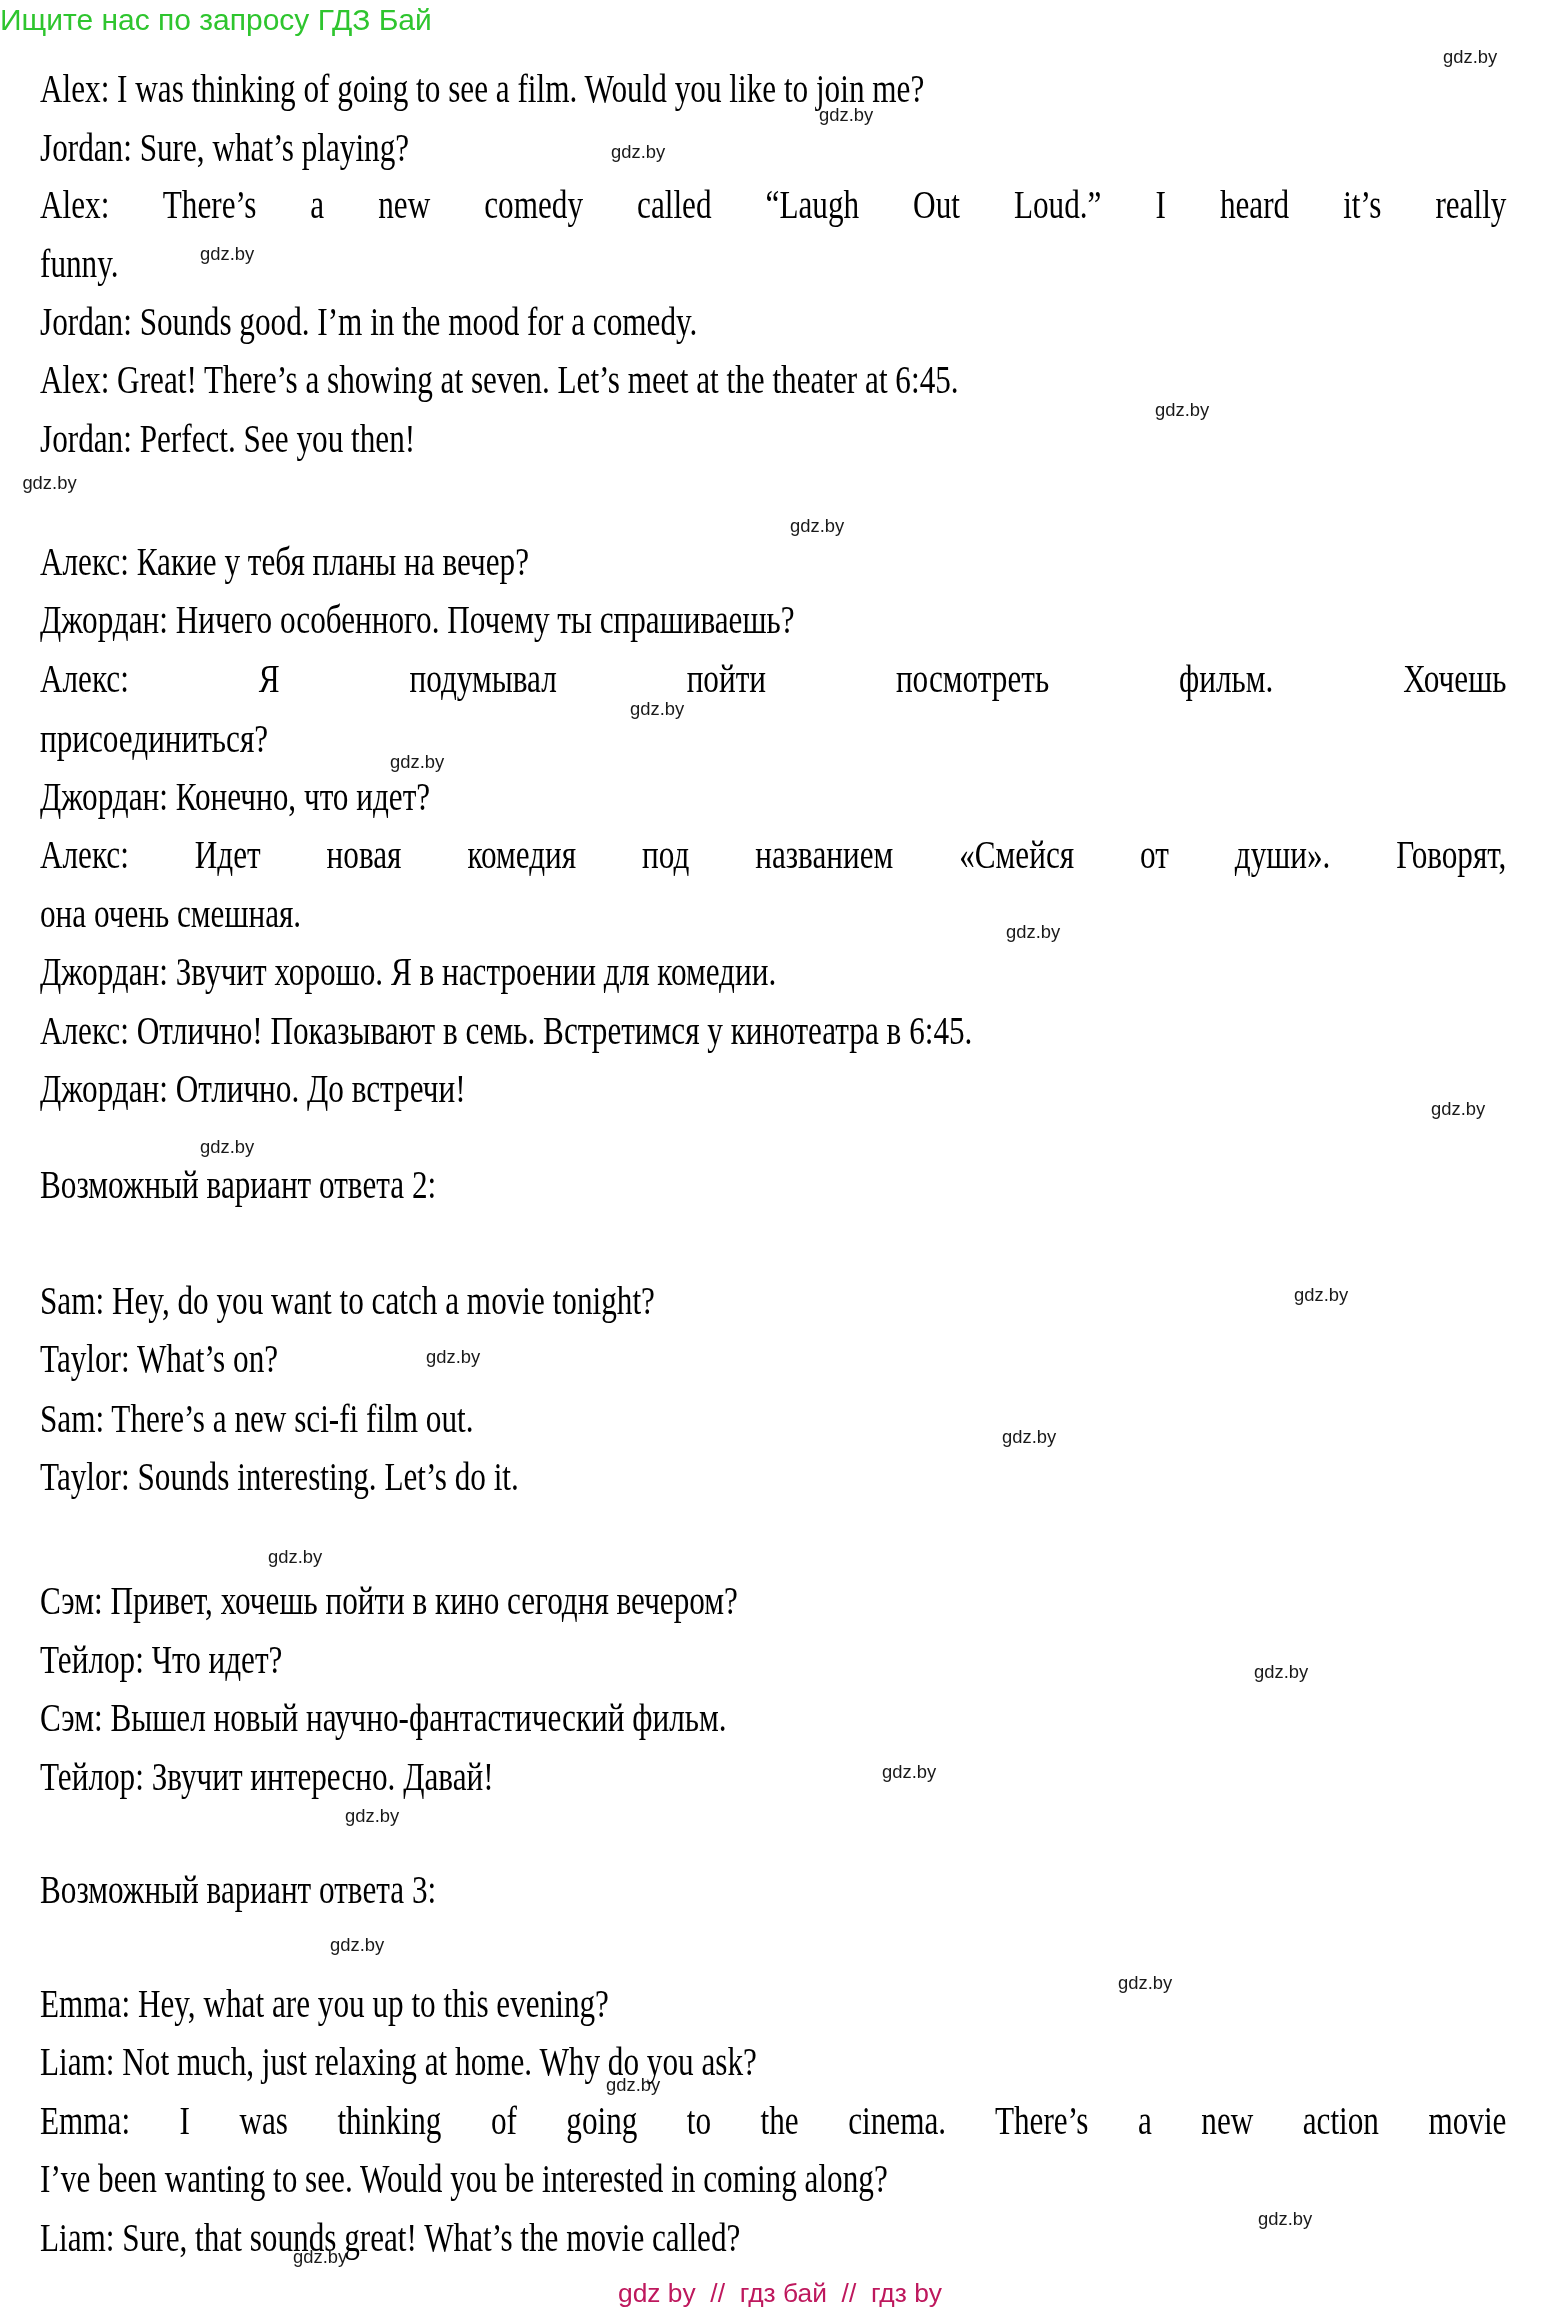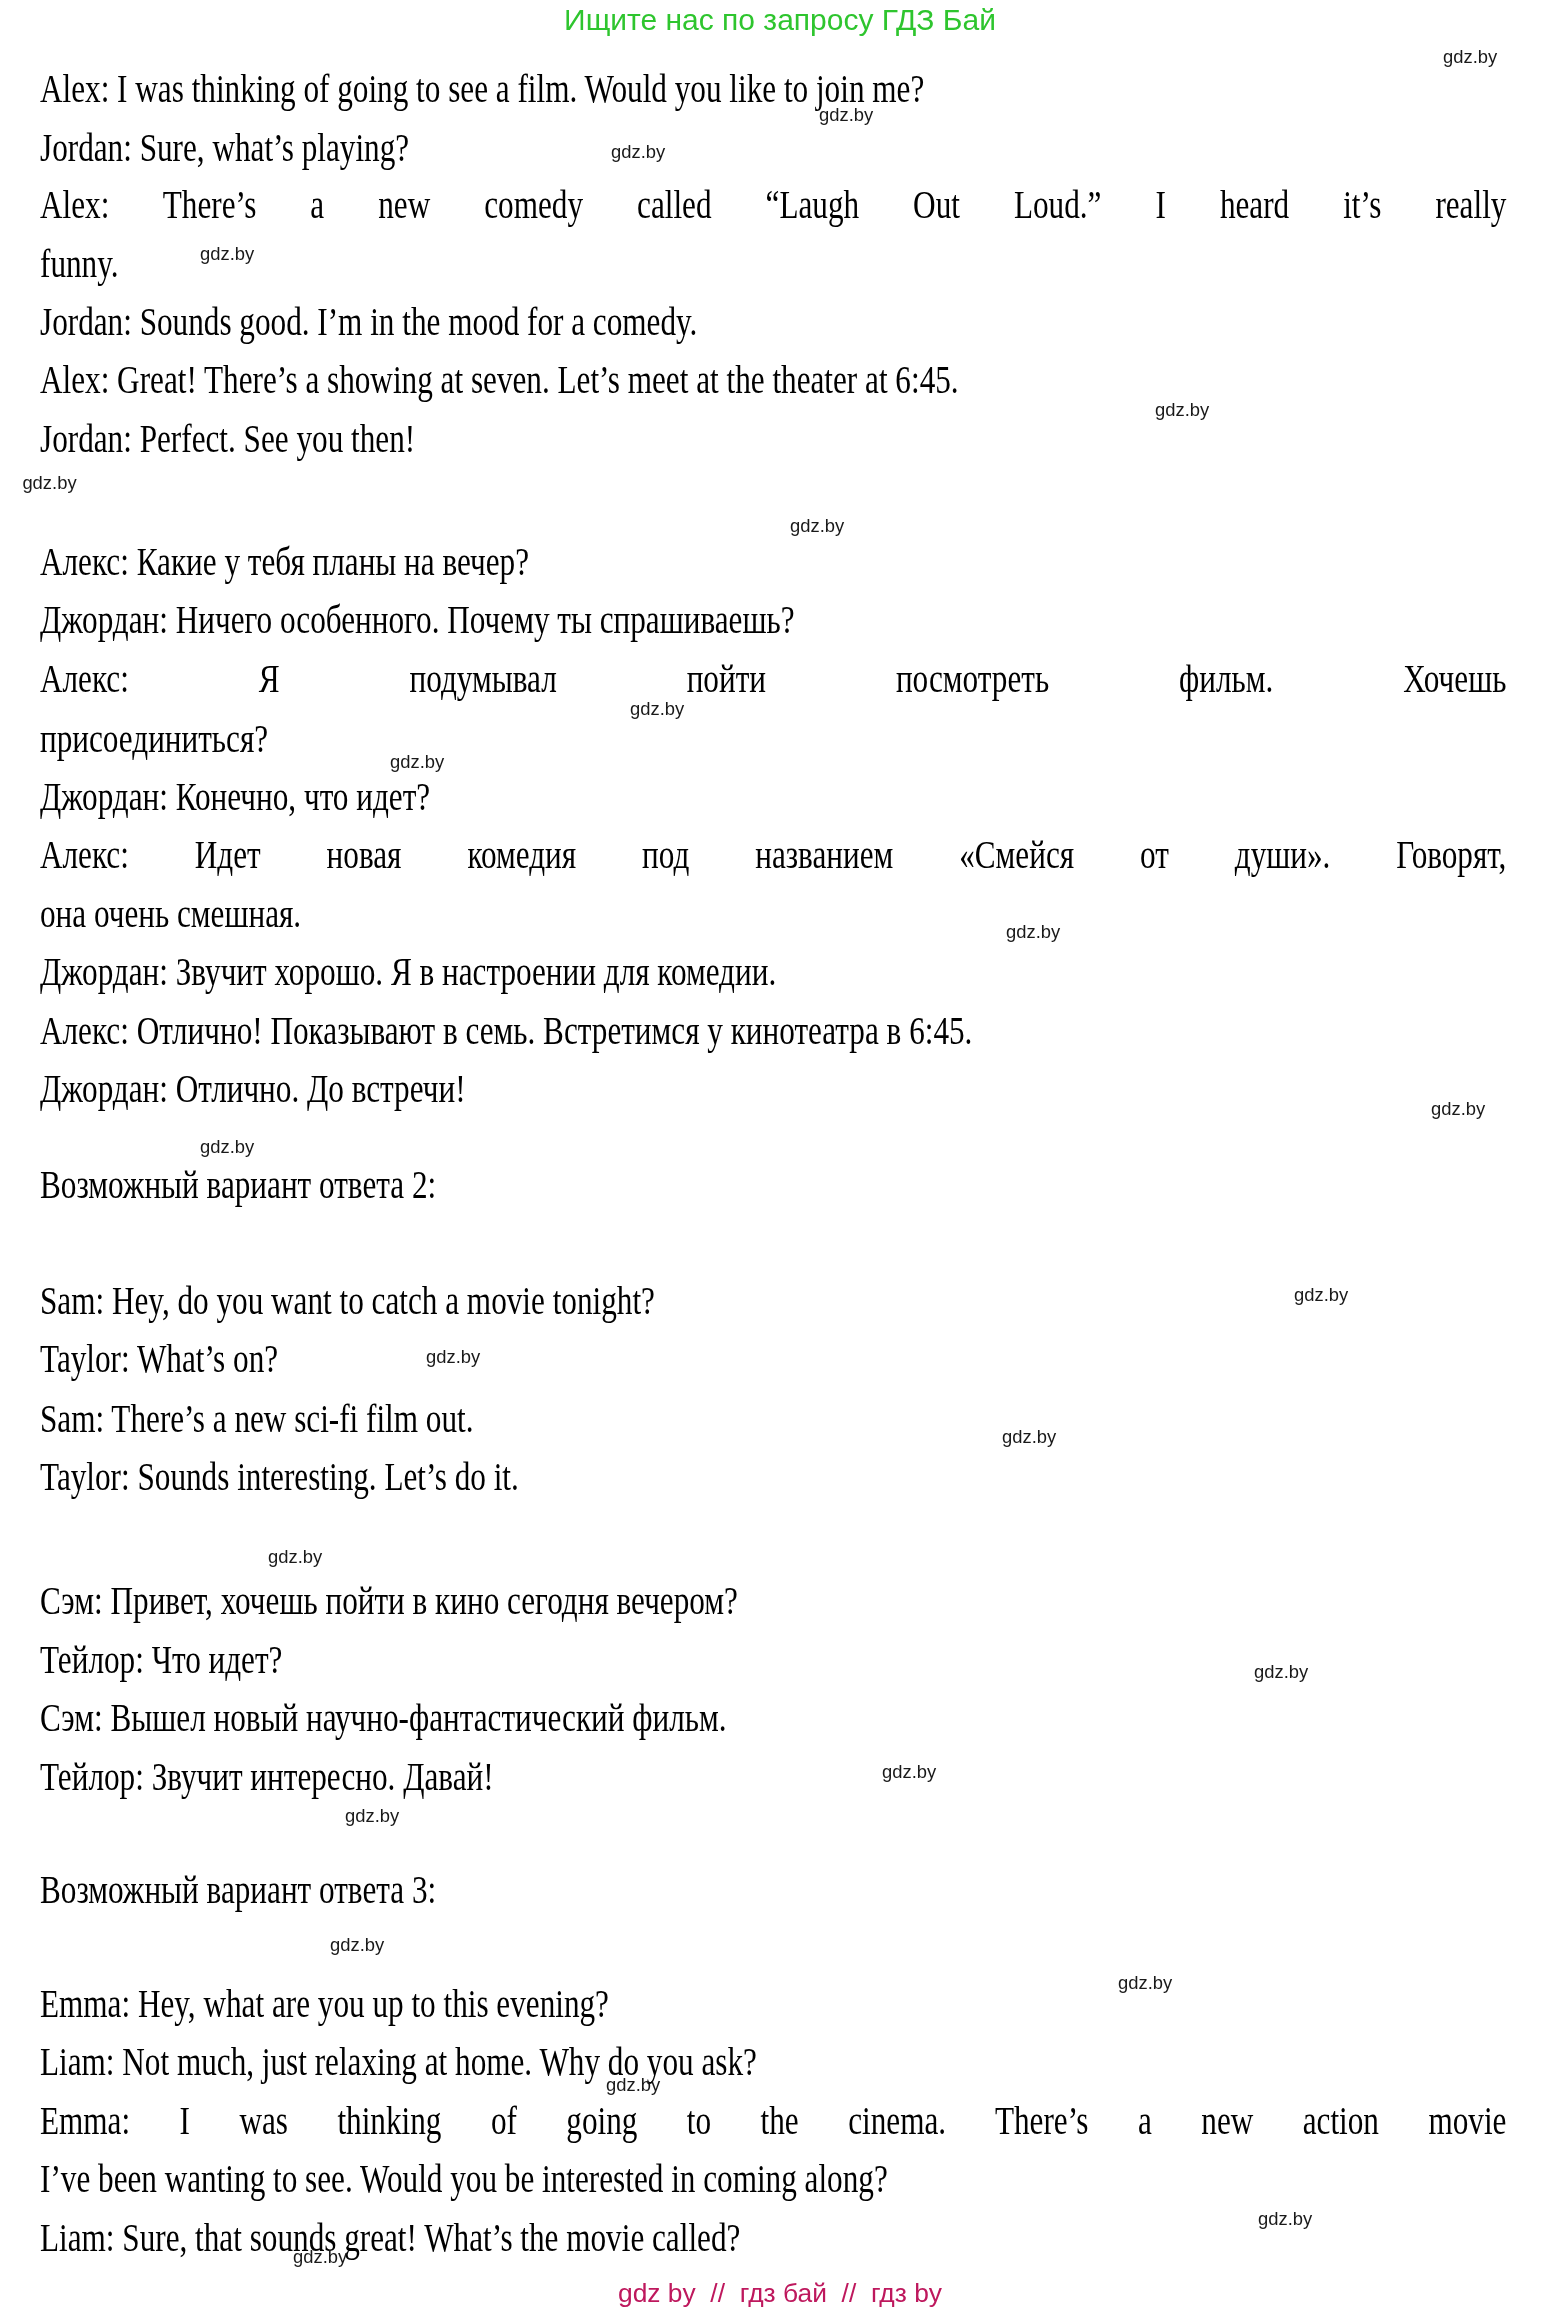--- a/index.html
+++ b/index.html
@@ -5,21 +5,20 @@
   html,body{margin:0;padding:0;background:#e8e8e8;}
   #page{
     position:relative;
     width:1560px;height:2319px;
     background:#ffffff;
     overflow:hidden;
     font-family:"Liberation Serif",serif;
   }
   .banner{
     position:absolute;top:4.8px;left:0;width:100%;
-    text-align:center;
     font-family:"Liberation Sans",sans-serif;
     font-size:30px;line-height:1.0;
   }
   .line{
     position:absolute;left:40px;width:1880px;
     transform:scaleX(0.78);transform-origin:0 0;
     font-family:"Liberation Serif",serif;
     font-size:40px;line-height:1.06;
     color:#000;
     white-space:nowrap;

